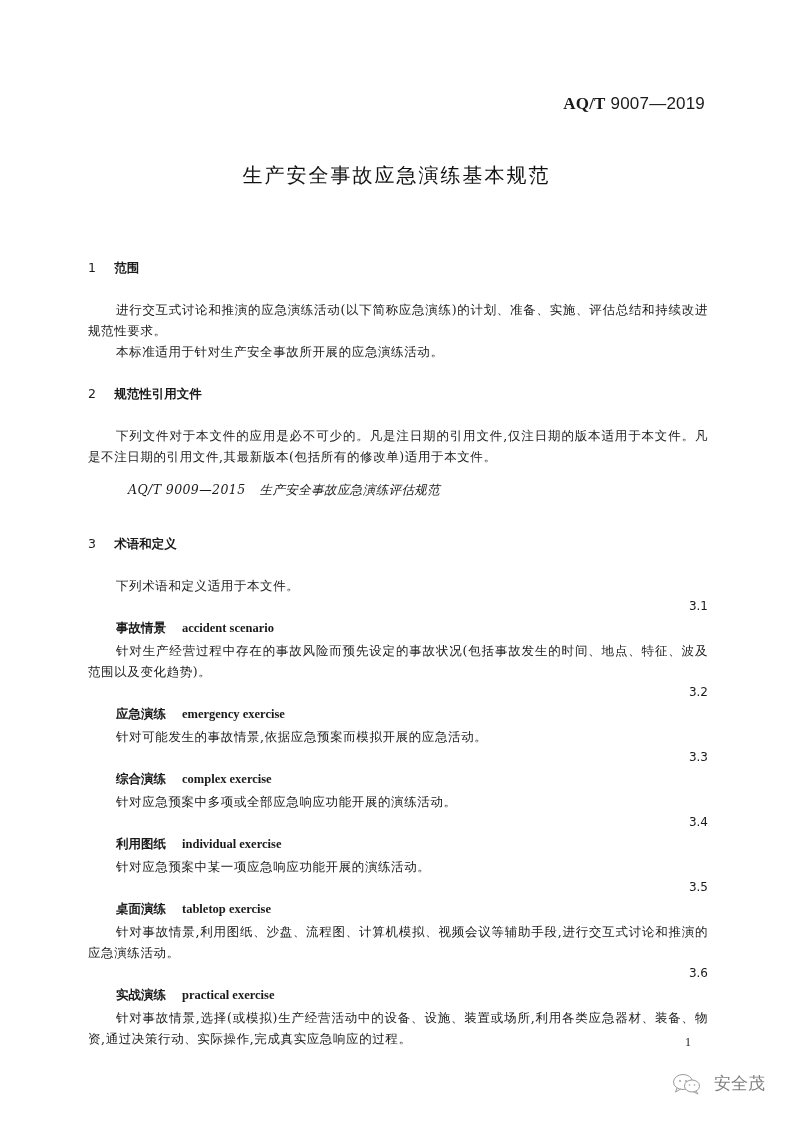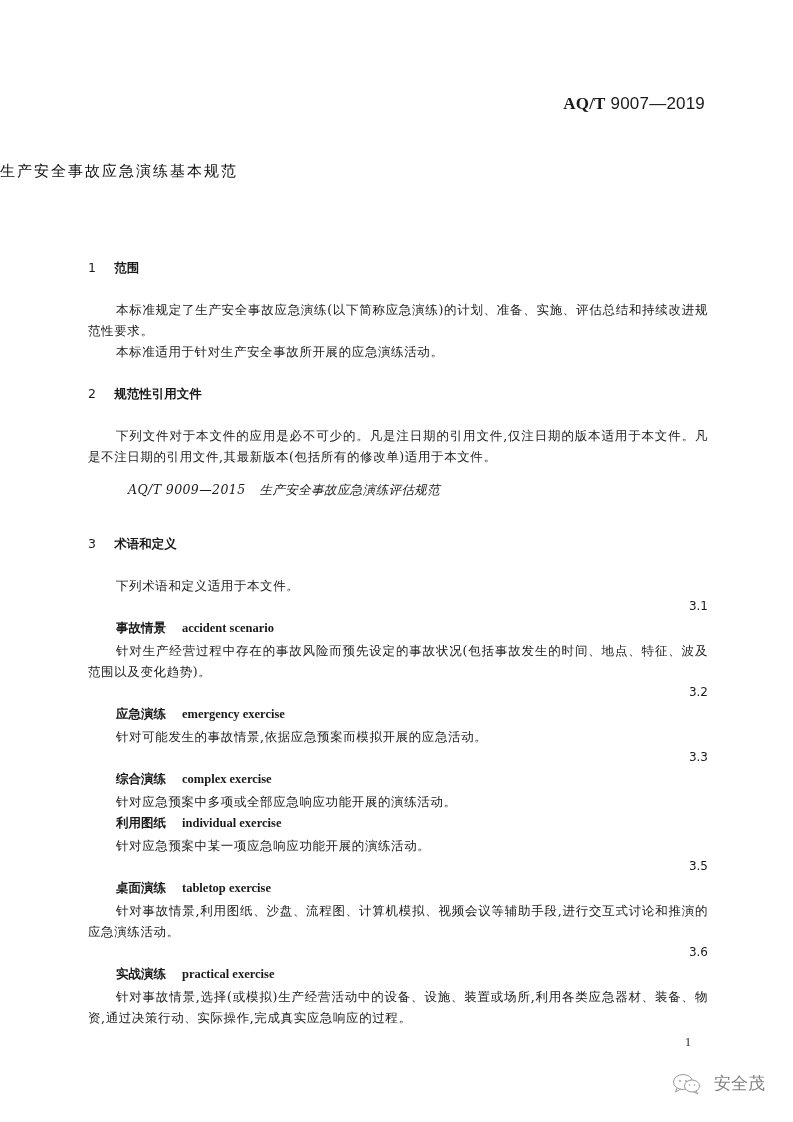--- a/index.html
+++ b/index.html
@@ -25,23 +25,23 @@
     }
     .std-code b {
       font-family: "Liberation Serif", serif;
       font-weight: bold;
     }
     .doc-title {
       position: absolute;
       top: 162px;
       left: 0;
       width: 793px;
-      text-align: left;
-      font-family: "DejaVu Sans", sans-serif;
-      font-size: 15px;
+      text-align: center;
+      font-family: "DejaVu Sans", sans-serif;
+      font-size: 20px;
       letter-spacing: 2px;
       color: #111;
     }
     .content {
       position: absolute;
       left: 88px;
       width: 620px;
       top: 257px;
       font-size: 12.5px;
       line-height: 21px;
@@ -121,21 +121,21 @@
 
 <div class="doc-title">生产安全事故应急演练基本规范</div>
 
 <div class="content">
 
   <div class="sec-head">
     <span class="num">1</span>
     <span>范围</span>
   </div>
   <div class="gap-lg"></div>
-  <p class="para">本标准规定了生产安全事故应急演练(以下简称应急演练)的计划、准备、实施、评估总结和持续改进规范性要求。</p>
+  <p class="para">进行交互式讨论和推演的应急演练活动(以下简称应急演练)的计划、准备、实施、评估总结和持续改进规范性要求。</p>
   <p class="para">本标准适用于针对生产安全事故所开展的应急演练活动。</p>
   <div class="gap-lg"></div>
 
   <div class="sec-head">
     <span class="num">2</span>
     <span>规范性引用文件</span>
   </div>
   <div class="gap-lg"></div>
   <p class="para">下列文件对于本文件的应用是必不可少的。凡是注日期的引用文件,仅注日期的版本适用于本文件。凡是不注日期的引用文件,其最新版本(包括所有的修改单)适用于本文件。</p>
   <p class="ref">
@@ -161,20 +161,21 @@
     <span class="zh">应急演练</span><span class="en">emergency exercise</span>
   </p>
   <p class="para">针对可能发生的事故情景,依据应急预案而模拟开展的应急活动。</p>
 
   <p class="term-num">3.3</p>
   <p class="term-name">
     <span class="zh">综合演练</span><span class="en">complex exercise</span>
   </p>
   <p class="para">针对应急预案中多项或全部应急响应功能开展的演练活动。</p>
 
+  <p class="term-num">3.4</p>
   <p class="term-name">
     <span class="zh">利用图纸</span><span class="en">individual exercise</span>
   </p>
   <p class="para">针对应急预案中某一项应急响应功能开展的演练活动。</p>
 
   <p class="term-num">3.5</p>
   <p class="term-name">
     <span class="zh">桌面演练</span><span class="en">tabletop exercise</span>
   </p>
   <p class="para">针对事故情景,利用图纸、沙盘、流程图、计算机模拟、视频会议等辅助手段,进行交互式讨论和推演的应急演练活动。</p>

